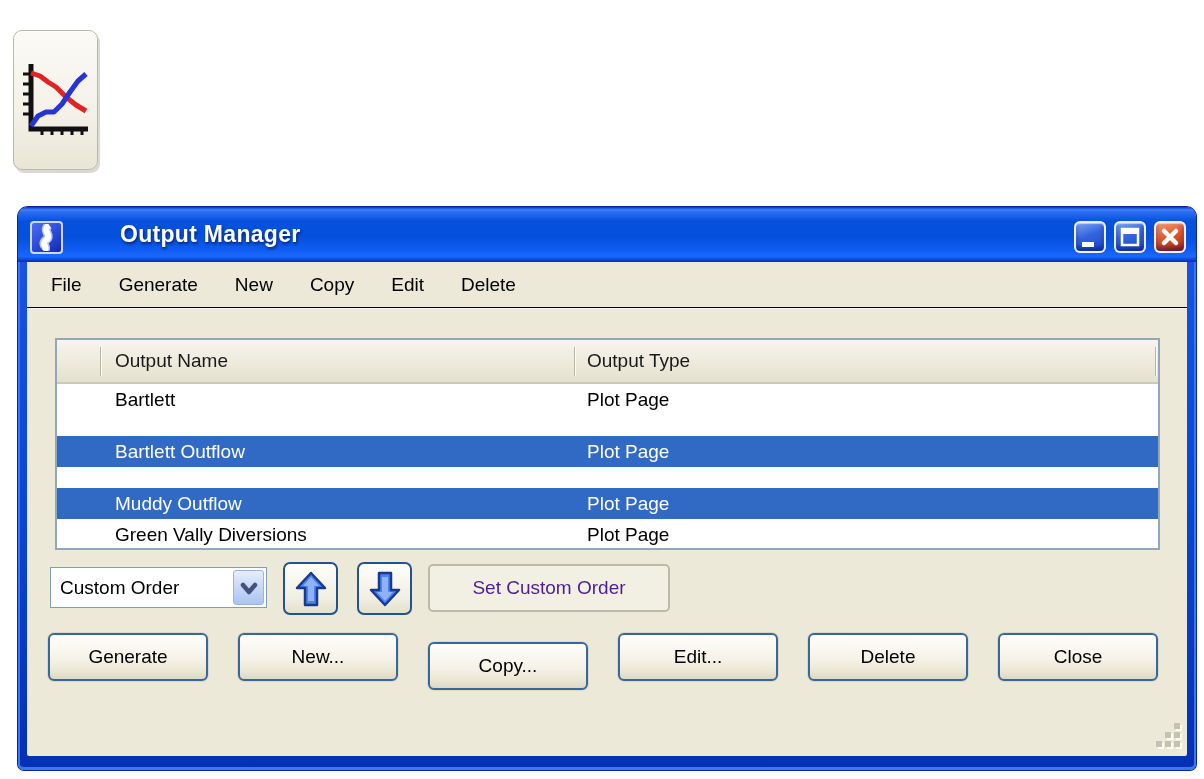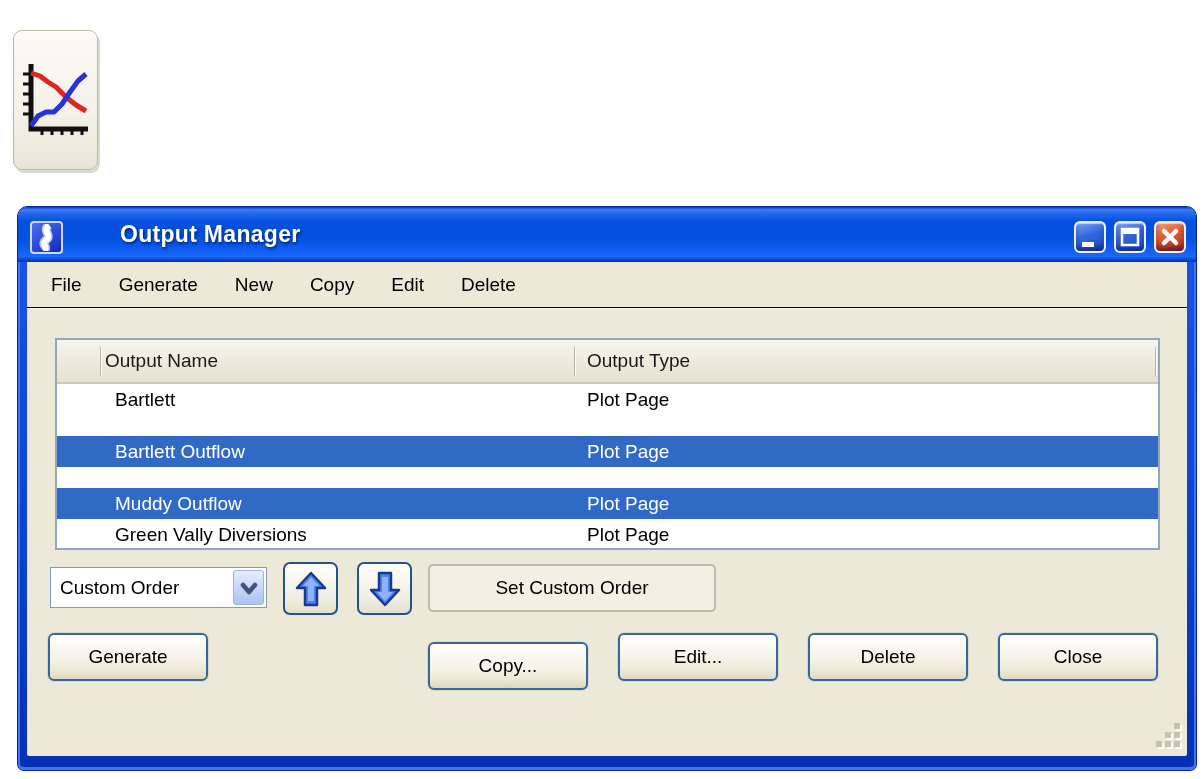--- a/index.html
+++ b/index.html
@@ -57,21 +57,21 @@
                cursor:default; border-radius:2px; }
 
   
   .table { position:absolute; left:28px; top:76px; width:1105px; height:212px;
     background:#fff; border:2px solid #93a7ba; }
   .thead { height:44px; display:flex; position:relative;
     background:linear-gradient(180deg,#f6f5ee 0%,#ece9da 60%,#e4e1cf 100%);
     border-bottom:2px solid #cdc9b8; }
   .th { font-size:19px; color:#1a1a1a; display:flex; align-items:center; }
   .th.c0 { width:43px; }
-  .th.c1 { width:474px; padding-left:5px; }
+  .th.c1 { width:474px; padding-left:15px; }
   .th.c2 { flex:1; padding-left:13px; }
   .hdr-tick { position:absolute; top:7px; height:29px; width:1px;
     background:#b9b5a4; box-shadow:1px 0 0 #fdfcf6; }
   .hdr-tick.t1 { left:43px; } .hdr-tick.t2 { left:517px; } .hdr-tick.t3 { left:1098px; }
   .trow { height:31px; display:flex; align-items:center; font-size:19px;
           color:#000; cursor:default; }
   .trow .name { width:517px; padding-left:58px; white-space:nowrap; }
   .trow .type { flex:1; padding-left:13px; white-space:nowrap; }
   .trow.selected { background:#316ac5; color:#fff;margin-top:21px; }
 
@@ -84,23 +84,23 @@
     background:linear-gradient(180deg,#e7eefd 0%,#c4d5f8 55%,#abc4f2 100%);
     border:1px solid #9cb3dd; display:flex; align-items:center; justify-content:center; }
 
   .move-btn { position:absolute; top:300px; width:55px; height:53px;
     border:2px solid #24538c; border-radius:7px; cursor:pointer;
     background:linear-gradient(180deg,#fefefb 0%,#f1eee2 70%,#e4e0cd 100%);
     display:flex; align-items:center; justify-content:center;
     box-shadow:inset 0 1px 0 #fff; }
   .move-btn.up { left:256px; } .move-btn.down { left:330px; }
 
-  .disabled-btn { position:absolute; left:401px; top:302px; width:288px; height:48px;
+  .disabled-btn { position:absolute; left:401px; top:302px; width:242px; height:48px;
     background:#f2f0e3; border:2px solid #bdbaab; border-radius:5px;
-    font-size:19px; color:#000000; display:flex; align-items:center;
+    font-size:19px; color:#4c1d95; display:flex; align-items:center;
     justify-content:center; white-space:nowrap; }
 
   
   .xp-btn { position:absolute; top:371px; width:160px; height:48px;
     border:2px solid #38679e; border-radius:6px; cursor:pointer;
     background:linear-gradient(180deg,#fefefb 0%,#f5f2e7 55%,#ebe7d5 82%,#ddd8bf 100%);
     box-shadow:inset 0 1px 0 #fff, 0 0 0 1px #dcd8c8;
     font-size:19px; color:#000; display:flex; align-items:center; justify-content:center;
     font-family:"Liberation Sans", sans-serif; }
   .xp-btn.b0{left:21px;} .xp-btn.b1{left:211px;} .xp-btn.b2{left:401px;margin-top:9px;}
@@ -218,20 +218,21 @@
           <g transform="rotate(180 20 20)">
             <polygon points="20,4 34,19 26,19 26,36 14,36 14,19 6,19" fill="#4d82f2" stroke="#17398f" stroke-width="2.5" stroke-linejoin="round"></polygon>
             <polygon points="20,8 28,17 23,17 23,32 17,32 17,17 12,17" fill="#8fb1f8"></polygon>
           </g>
         </svg>
       </div>
 
       <div class="disabled-btn disabled">Set Custom Order</div>
 
       <div class="xp-btn b0">Generate</div>
+      <div class="xp-btn b1">New...</div>
       <div class="xp-btn b2">Copy...</div>
       <div class="xp-btn b3">Edit...</div>
       <div class="xp-btn b4">Delete</div>
       <div class="xp-btn b5">Close</div>
 
       <div class="grip">
         <i class="d1"></i>
           <i class="d2"></i>
           <i class="d3"></i>
         <i class="d4"></i>

